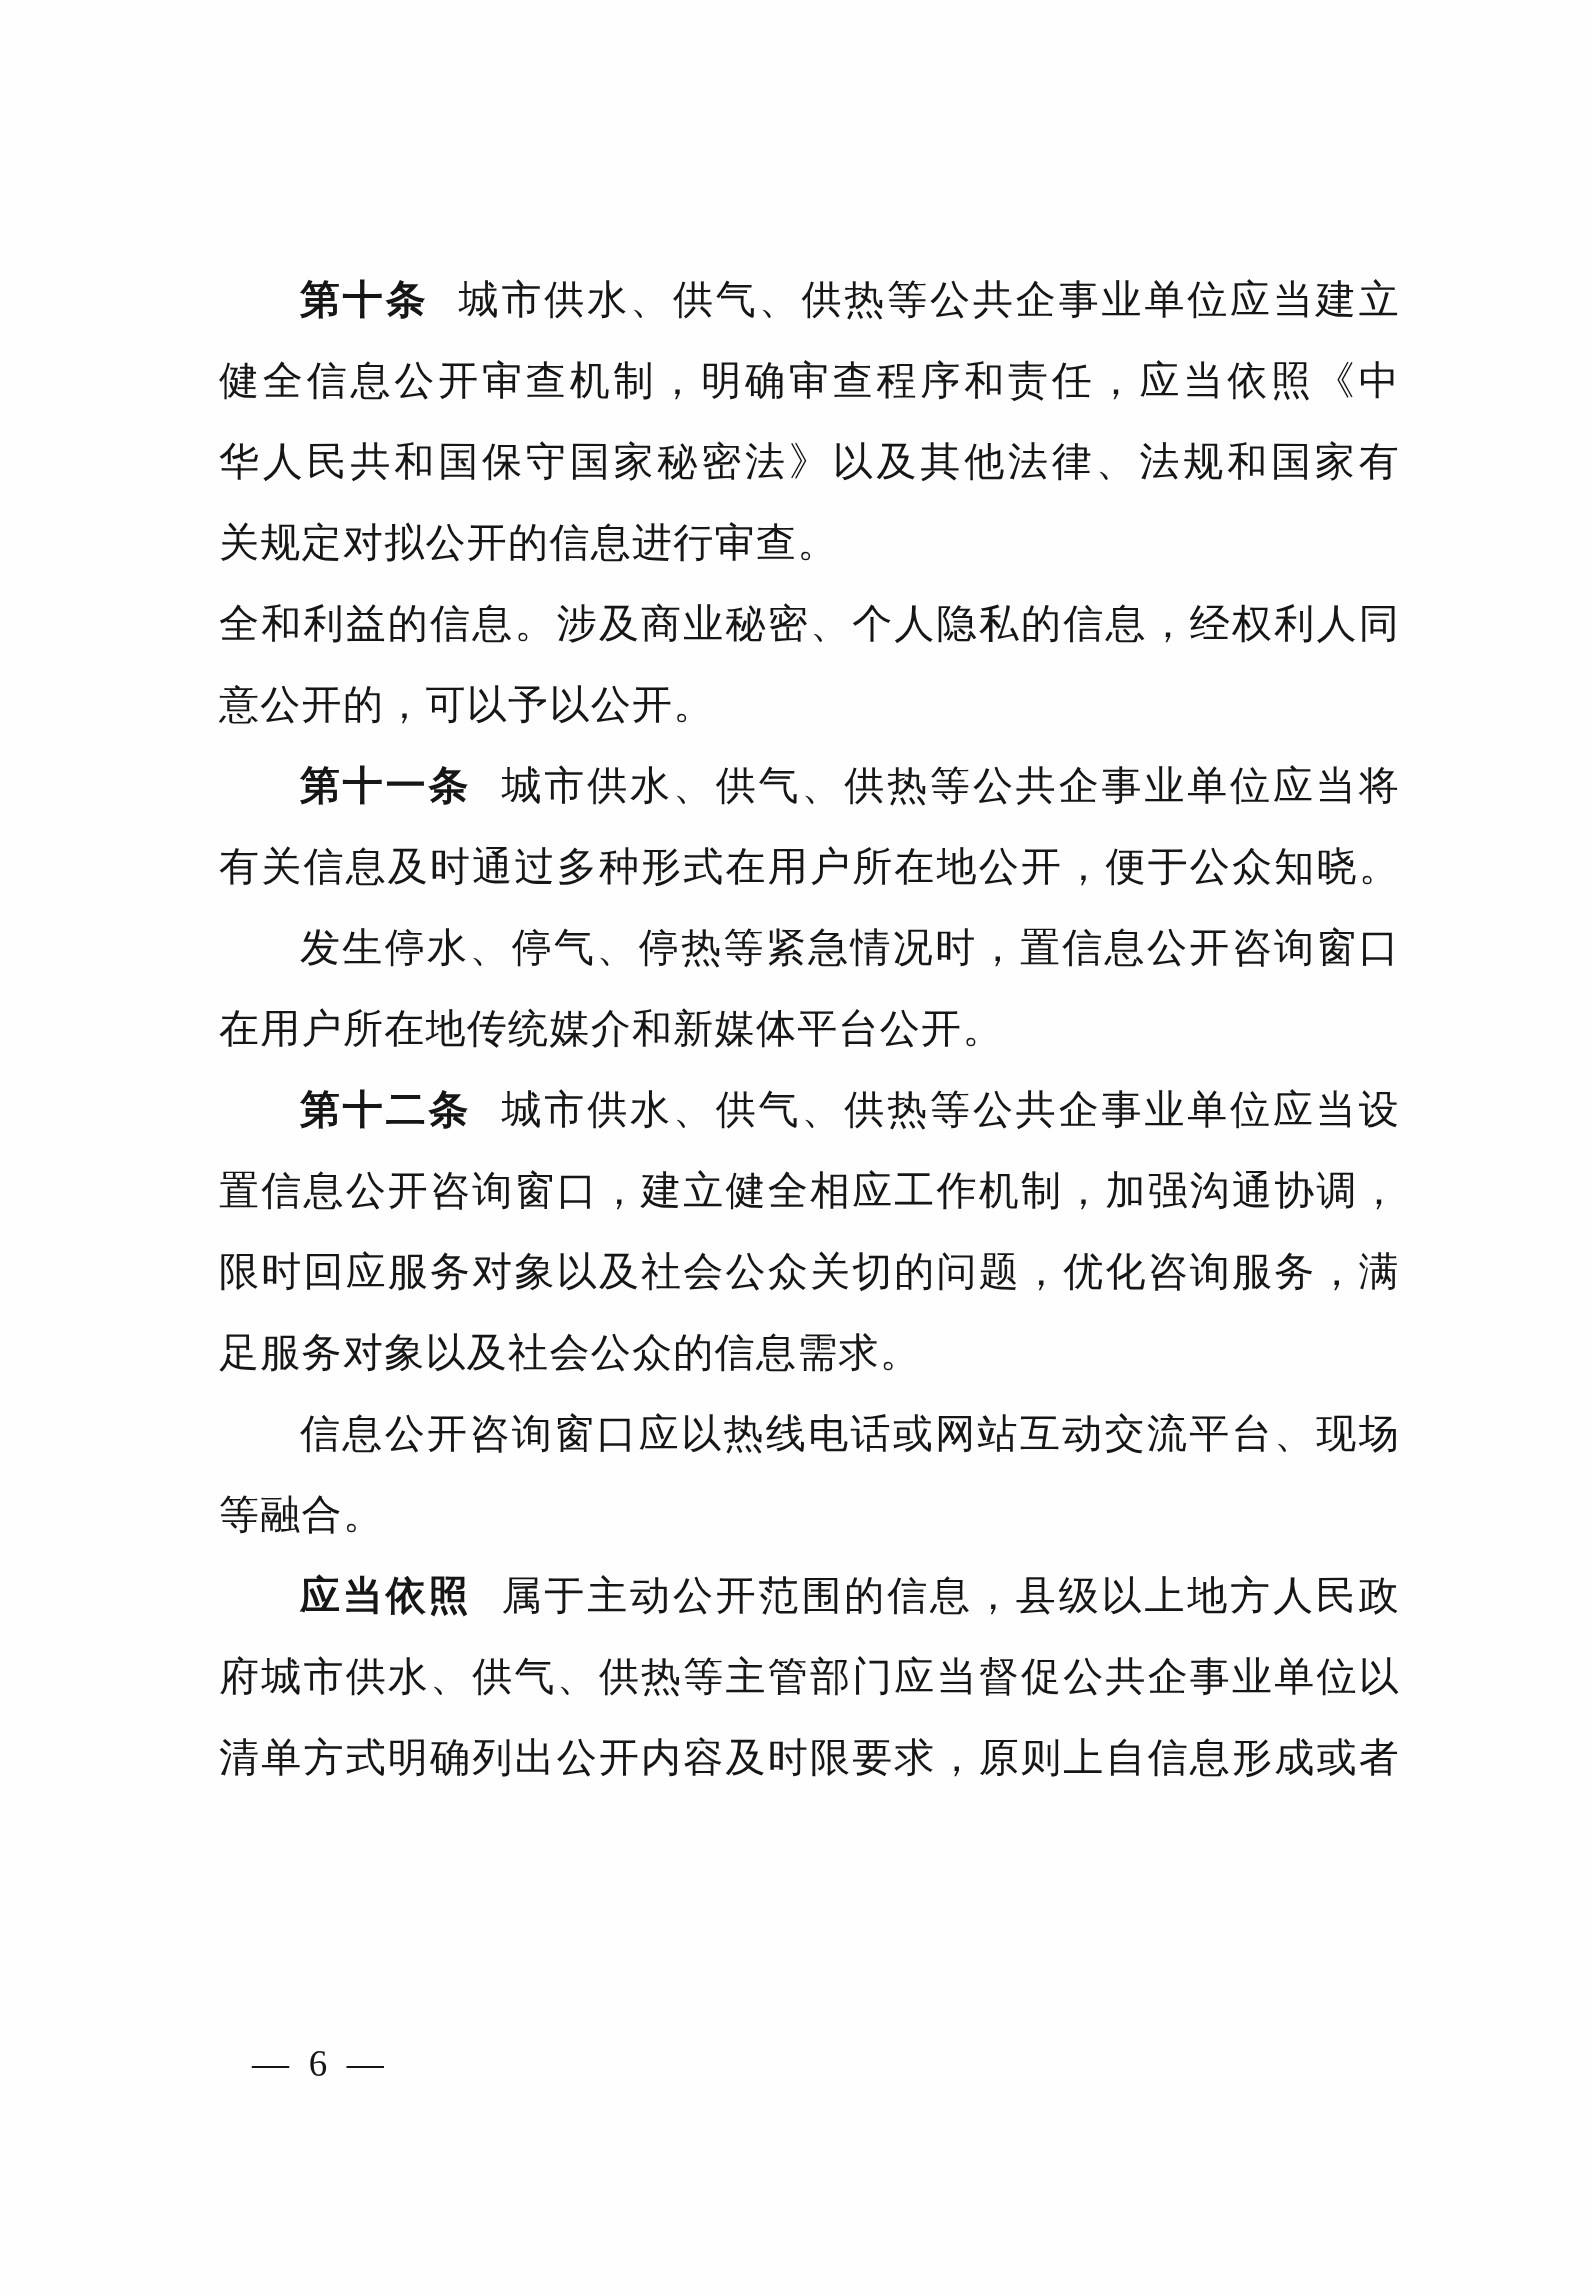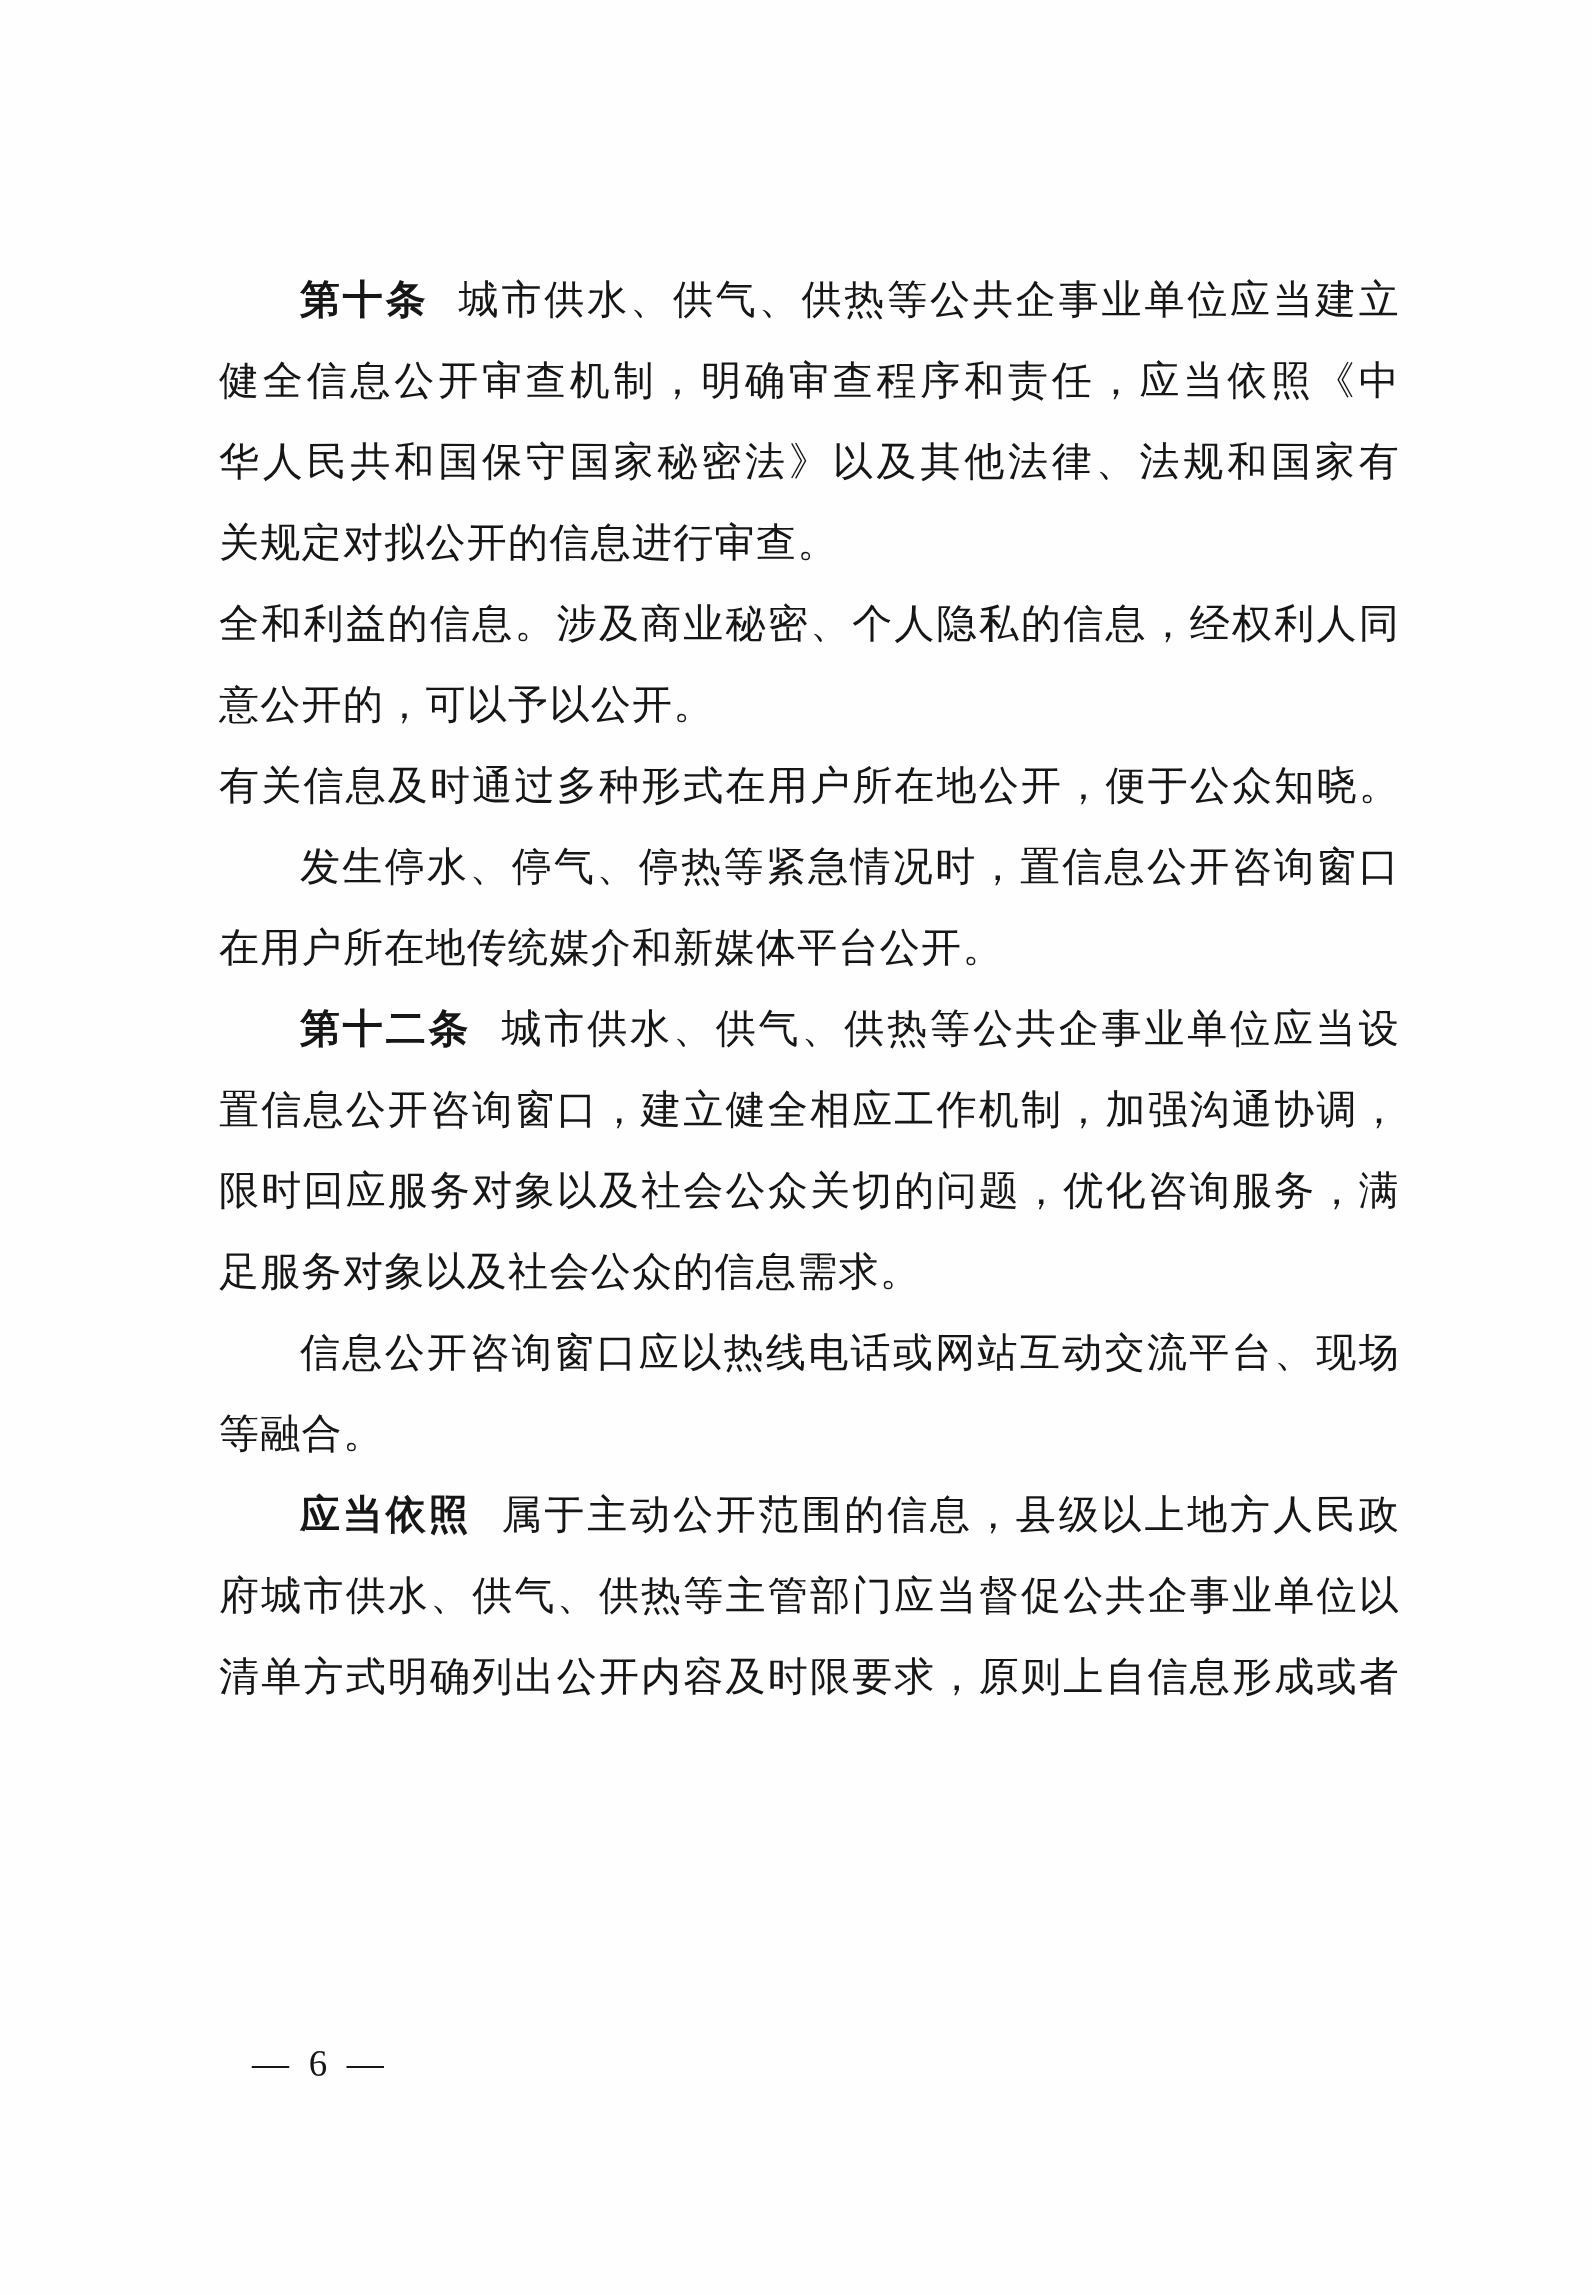--- a/index.html
+++ b/index.html
@@ -59,20 +59,21 @@
 <body>
 
 <div class="page">
   <div class="doc-body">
       <div class="text-line indent justify"><span class="run bold">第十条</span><span class="run">城市供水、供气、供热等公共企事业单位应当建立</span></div>
       <div class="text-line justify"><span class="run">健全信息公开审查机制，明确审查程序和责任，应当依照《中</span></div>
       <div class="text-line justify"><span class="run">华人民共和国保守国家秘密法》以及其他法律、法规和国家有</span></div>
       <div class="text-line"><span class="run">关规定对拟公开的信息进行审查。</span></div>
       <div class="text-line justify"><span class="run">全和利益的信息。涉及商业秘密、个人隐私的信息，经权利人同</span></div>
       <div class="text-line"><span class="run">意公开的，可以予以公开。</span></div>
+      <div class="text-line indent justify"><span class="run bold">第十一条</span><span class="run">城市供水、供气、供热等公共企事业单位应当将</span></div>
       <div class="text-line justify"><span class="run">有关信息及时通过多种形式在用户所在地公开，便于公众知晓。</span></div>
       <div class="text-line indent justify"><span class="run">发生停水、停气、停热等紧急情况时，置信息公开咨询窗口</span></div>
       <div class="text-line"><span class="run">在用户所在地传统媒介和新媒体平台公开。</span></div>
       <div class="text-line indent justify"><span class="run bold">第十二条</span><span class="run">城市供水、供气、供热等公共企事业单位应当设</span></div>
       <div class="text-line justify"><span class="run">置信息公开咨询窗口，建立健全相应工作机制，加强沟通协调，</span></div>
       <div class="text-line justify"><span class="run">限时回应服务对象以及社会公众关切的问题，优化咨询服务，满</span></div>
       <div class="text-line"><span class="run">足服务对象以及社会公众的信息需求。</span></div>
       <div class="text-line indent justify"><span class="run">信息公开咨询窗口应以热线电话或网站互动交流平台、现场</span></div>
       <div class="text-line"><span class="run">等融合。</span></div>
       <div class="text-line indent justify"><span class="run bold">应当依照</span><span class="run">属于主动公开范围的信息，县级以上地方人民政</span></div>

